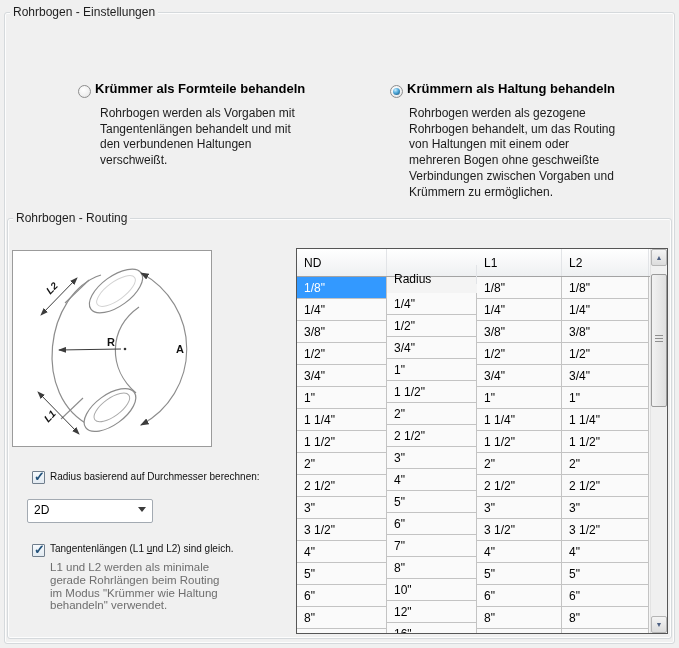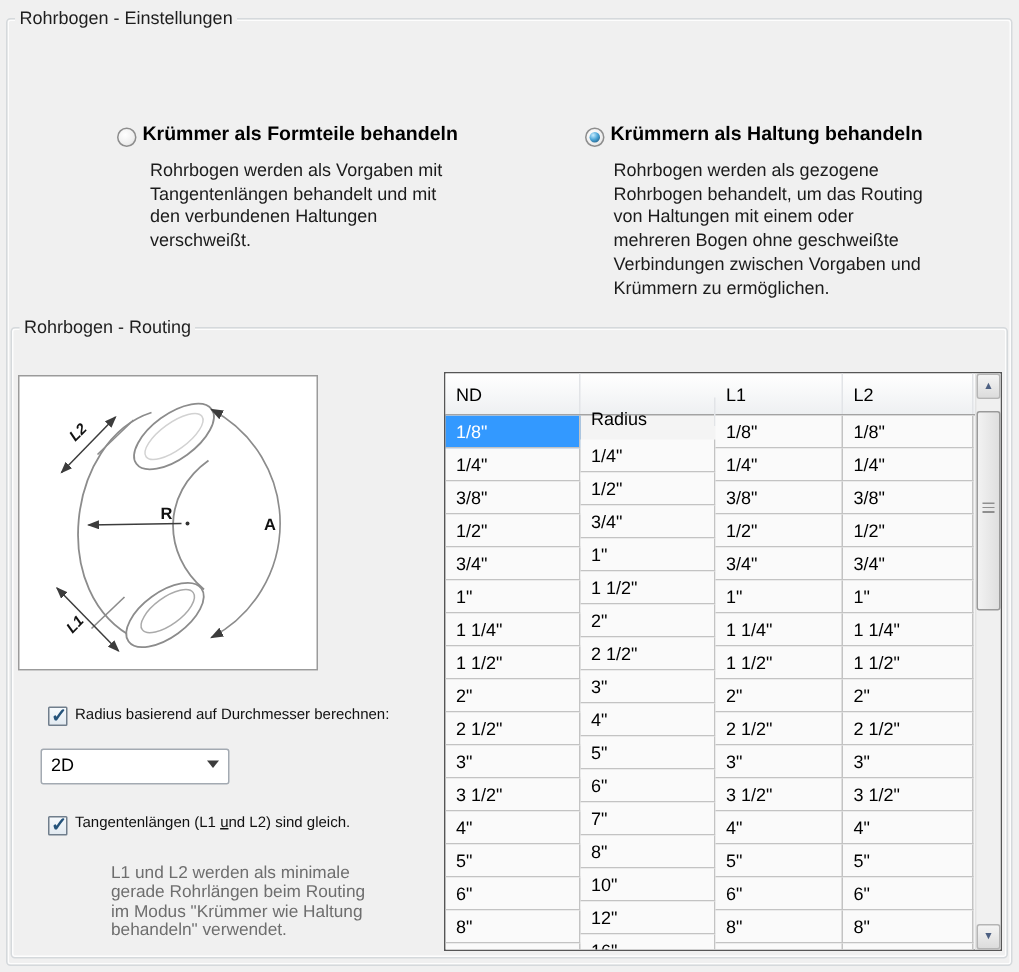--- a/index.html
+++ b/index.html
@@ -239,18 +239,18 @@
 
   <span class="checkbox checked" style="left:32px;top:471px;"></span>
   <span class="cb-label" style="left:50px;top:471px;">Radius basierend auf Durchmesser berechnen:</span>
   <div class="combo">
     <span>2D</span>
     <span class="combo-arrow"></span>
   </div>
 
   <span class="checkbox checked" style="left:32px;top:544px;"></span>
   <span class="cb-label" style="left:50px;top:543px;"><span>Tangentenlängen (L1 </span><span class="u">u</span><span>nd L2) sind gleich.</span></span>
-  <div class="note" style="left:50px;top:576px;width:230px;margin-left:24px;">L1 und L2 werden als minimale
+  <div class="note" style="left:50px;top:561px;width:230px;">L1 und L2 werden als minimale
 gerade Rohrlängen beim Routing
 im Modus "Krümmer wie Haltung
 behandeln" verwendet.</div>
 
 </div>
 
 </body></html>

